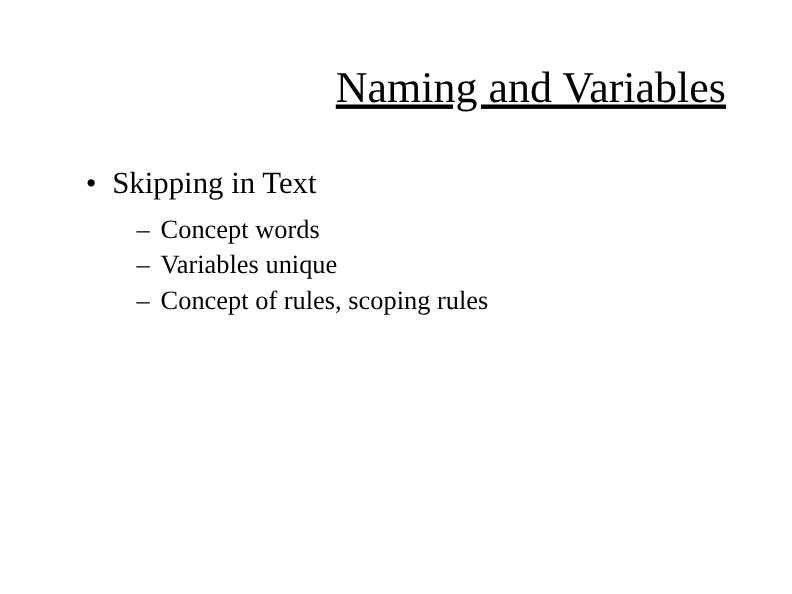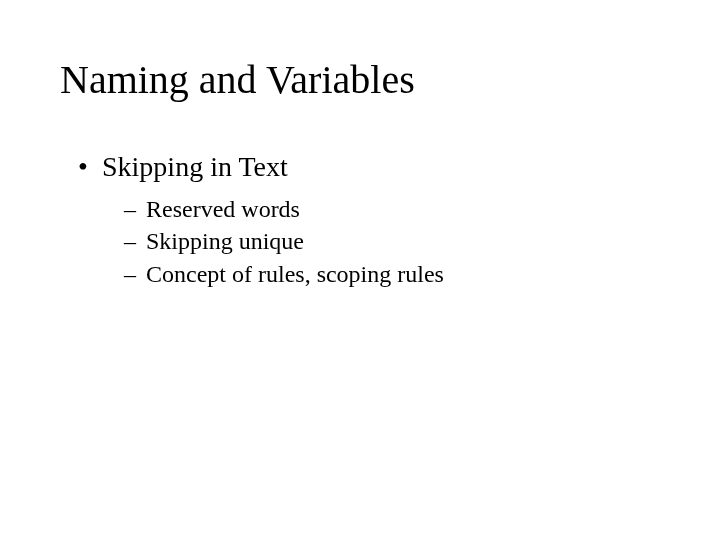--- a/index.html
+++ b/index.html
@@ -11,23 +11,24 @@
     position: relative;
   }
   .slide {
     width: 720px;
     height: 540px;
     padding: 50px 60px 0 60px;
   }
   .title {
     font-size: 40px;
     font-weight: 400;
-    text-align: left;
+    text-align: right;
     margin-bottom: 48px;
     margin-top: 6px;
+    text-decoration: underline;
   }
   .level1 {
     list-style: none;
     padding-left: 18px;
   }
   .level1 > li {
     font-size: 28px;
     position: relative;
     padding-left: 24px;
     margin-bottom: 27px;
@@ -60,24 +61,24 @@
 <body>
 
 <div class="slide">
   <h1 class="title">Naming and Variables</h1>
 
   <ul class="level1">
     <li>
       <span>Skipping in Text</span>
       <ul class="level2">
         <li>
-          <span>Reserved words</span>
+          <span>Concept words</span>
         </li>
         <li>
-          <span>Skipping unique</span>
+          <span>Variables unique</span>
         </li>
         <li>
           <span>Concept of rules, scoping rules</span>
         </li>
       </ul>
     </li>
   </ul>
 </div>
 
 </body></html>

